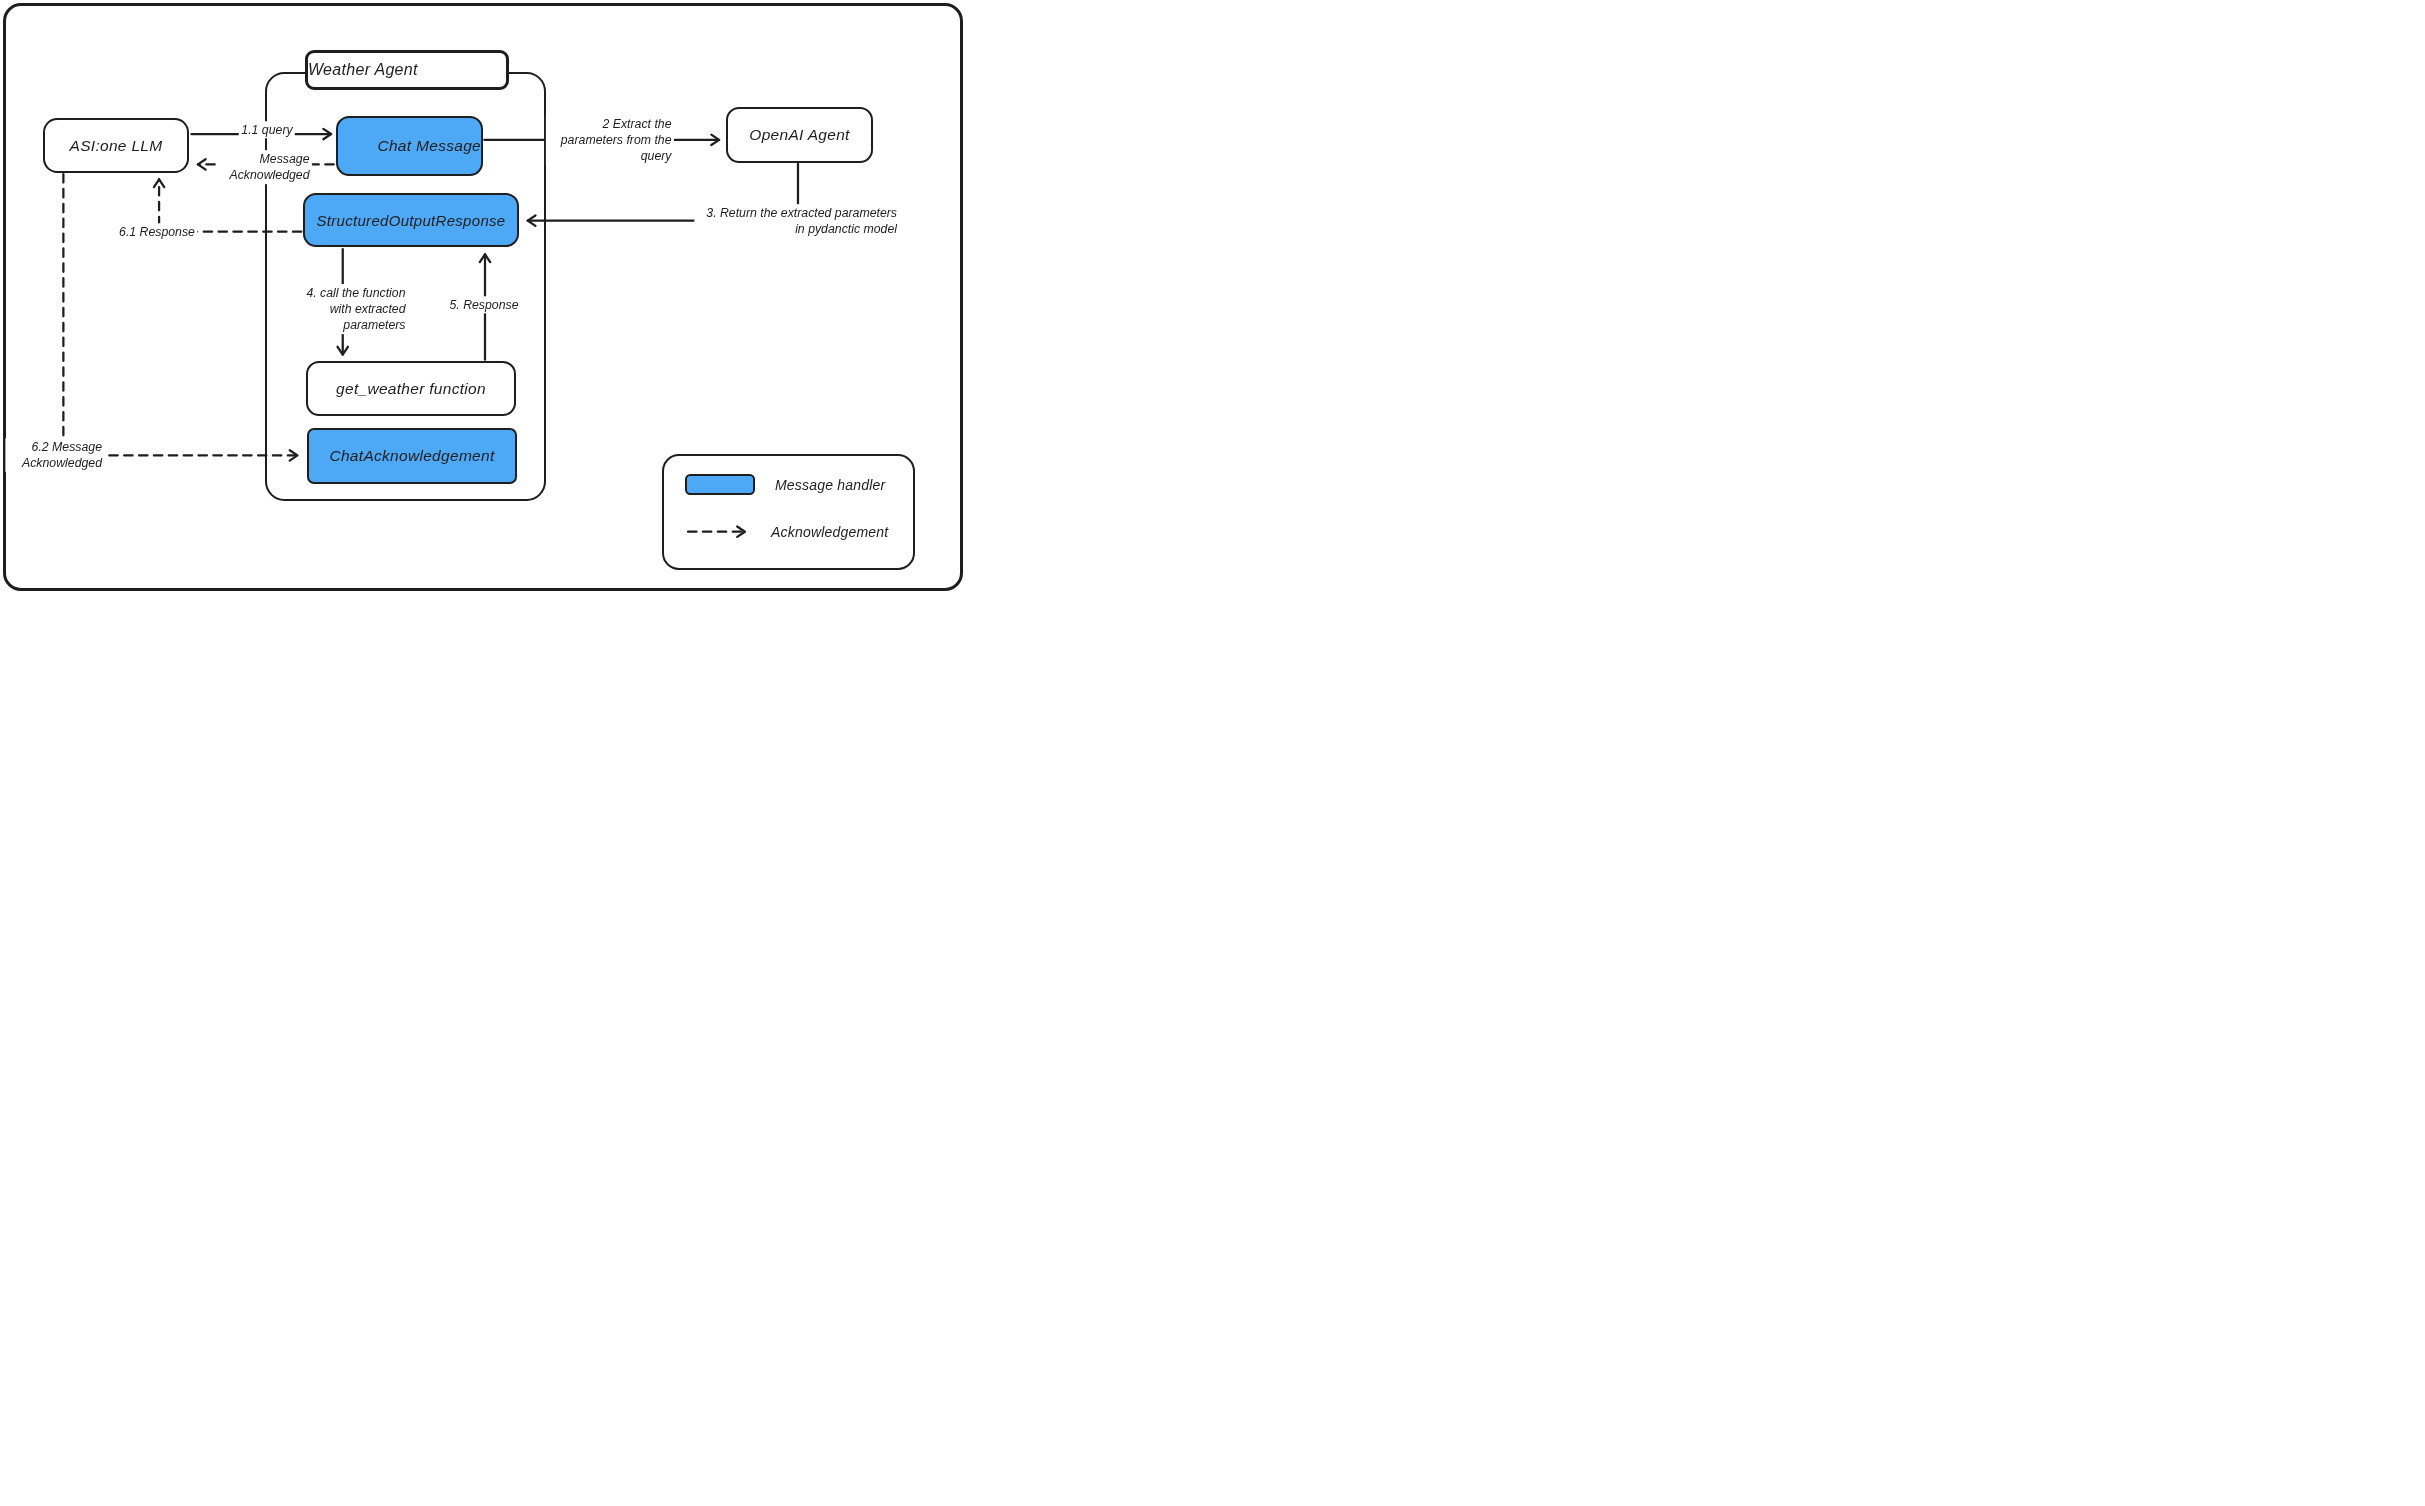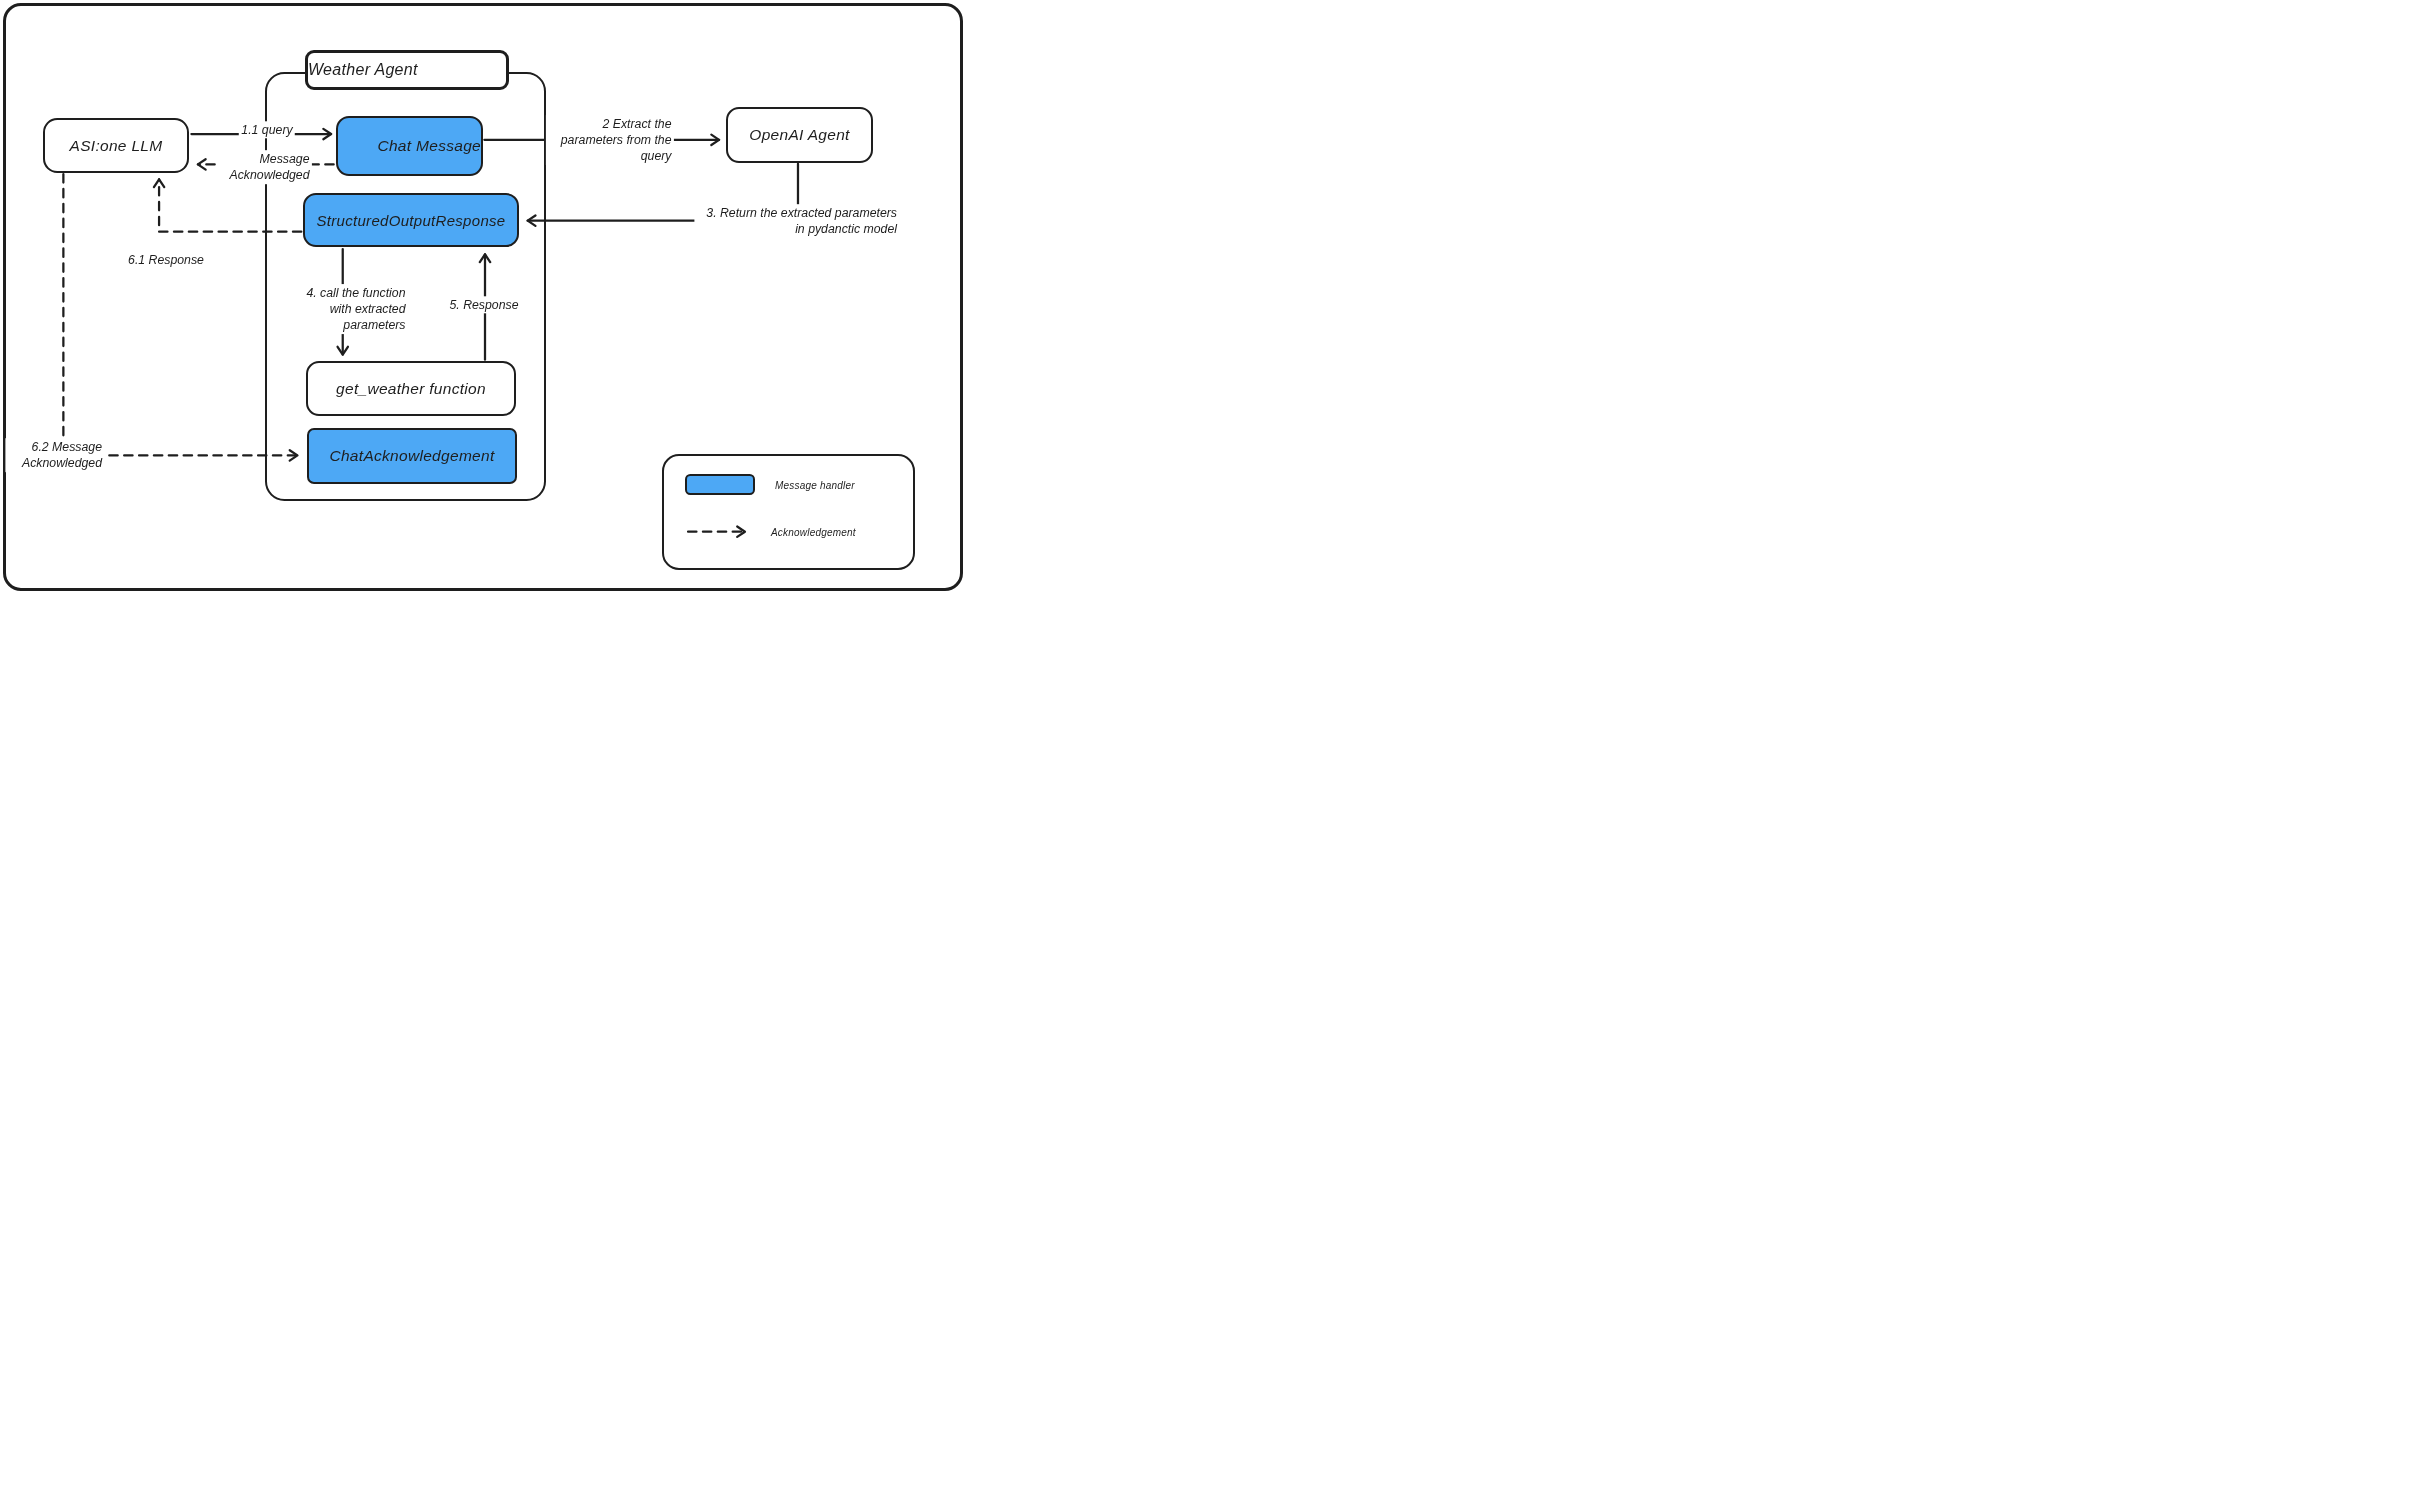--- a/index.html
+++ b/index.html
@@ -104,21 +104,21 @@
     width: 70px; height: 21.3px;
     background: #4da8f5;
     border: 2.6px solid #1e1e1e;
     border-radius: 5.2px;
     box-sizing: border-box;
     z-index: 3;
   }
   .legend-label {
     position: absolute;
     transform: translate(0, -50%);
-    font-size: 10px;
+    font-size: 14px;
     font-style: italic;
     letter-spacing: 0.2px;
     z-index: 3;
     white-space: nowrap;
   }
 </style>
 </head>
 <body>
 
 <div class="canvas">
@@ -165,21 +165,21 @@
     <path class="dashed" d="M98 269 V704 H460" marker-end="url(#ah)"></path>
     <path class="dashed" d="M1064 822 H1152" marker-end="url(#ah)"></path>
   </svg>
 
   <div class="edge-label nowrap" style="left:267px; top:130px;">1.1 query</div>
   <div class="edge-label" style="left:266px; top:167px; width:87px;">Message Acknowledged</div>
   <div class="edge-label" style="left:610px; top:140px; width:123px;">2 Extract the parameters from the query</div>
   <div class="edge-label" style="left:797px; top:221px; width:200px;">3. Return the extracted parameters in pydanctic model</div>
   <div class="edge-label" style="left:344px; top:309px; width:123px;">4. call the function with extracted parameters</div>
   <div class="edge-label nowrap" style="left:484px; top:305px;">5. Response</div>
-  <div class="edge-label nowrap" style="left:166px; top:232px;margin-top:28px;">6.1 Response</div>
+  <div class="edge-label nowrap" style="left:157px; top:232px;">6.1 Response</div>
   <div class="edge-label" style="left:55px; top:455px; width:94px;">6.2 Message Acknowledged</div>
 
   <div class="legend-box"></div>
   <div class="legend-swatch"></div>
   <div class="legend-label" style="left:775px; top:485px;">Message handler</div>
   <div class="legend-label" style="left:771px; top:532px;">Acknowledgement</div>
 
 </div>
 
 

